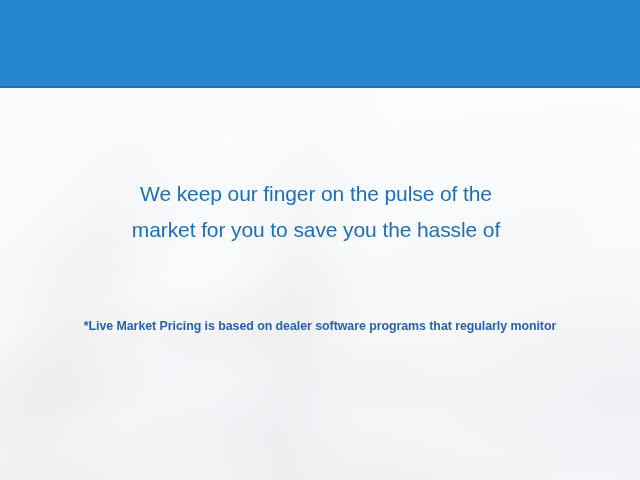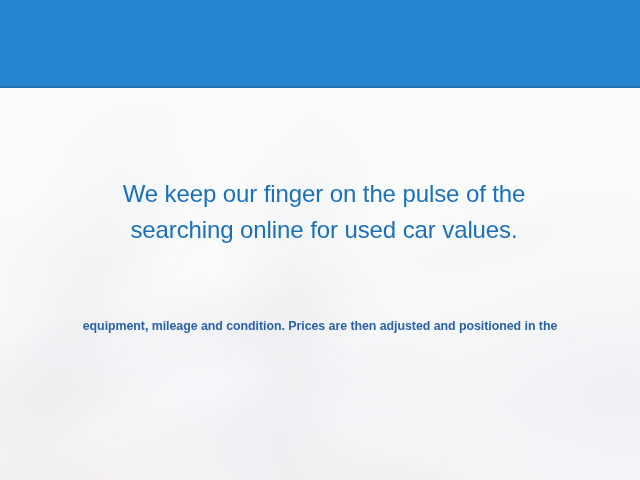--- a/index.html
+++ b/index.html
@@ -156,28 +156,28 @@
     font-size: 30px;
     vertical-align: super;
     line-height: 0;
     position: relative;
     top: -4px;
   }
 
   
   #headline {
     position: absolute;
-    left: 26px;
+    left: 18px;
     top: 176px;
     width: 596px;
     z-index: 4;
     text-align: center;
     color: #1a70bb;
     font-family: "Liberation Sans", sans-serif;
-    font-size: 24px;
+    font-size: 21px;
     font-weight: normal;
     line-height: 36px;
     letter-spacing: -0.1px;
   }
   #headline .hl-line {
     display: block;
     white-space: nowrap;
   }
 
   
@@ -214,20 +214,20 @@
   </div>
 
   <div id="header-bar"></div>
   <div id="header-title">
       <span>Live Market Pricing</span>
       <span class="asterisk">*</span>
     </div>
 
   <div id="headline">
     <span class="hl-line">We keep our finger on the pulse of the</span>
-    <span class="hl-line">searching online for used car values.</span>
+    <span class="hl-line">market for you to save you the hassle of</span>
   </div>
 
   <div id="disclaimer">
-    <span class="fp-line">equipment, mileage and condition. Prices are then adjusted and positioned in the</span>
+    <span class="fp-line">*Live Market Pricing is based on dealer software programs that regularly monitor</span>
   </div>
 
 </div>
 
 </body></html>

